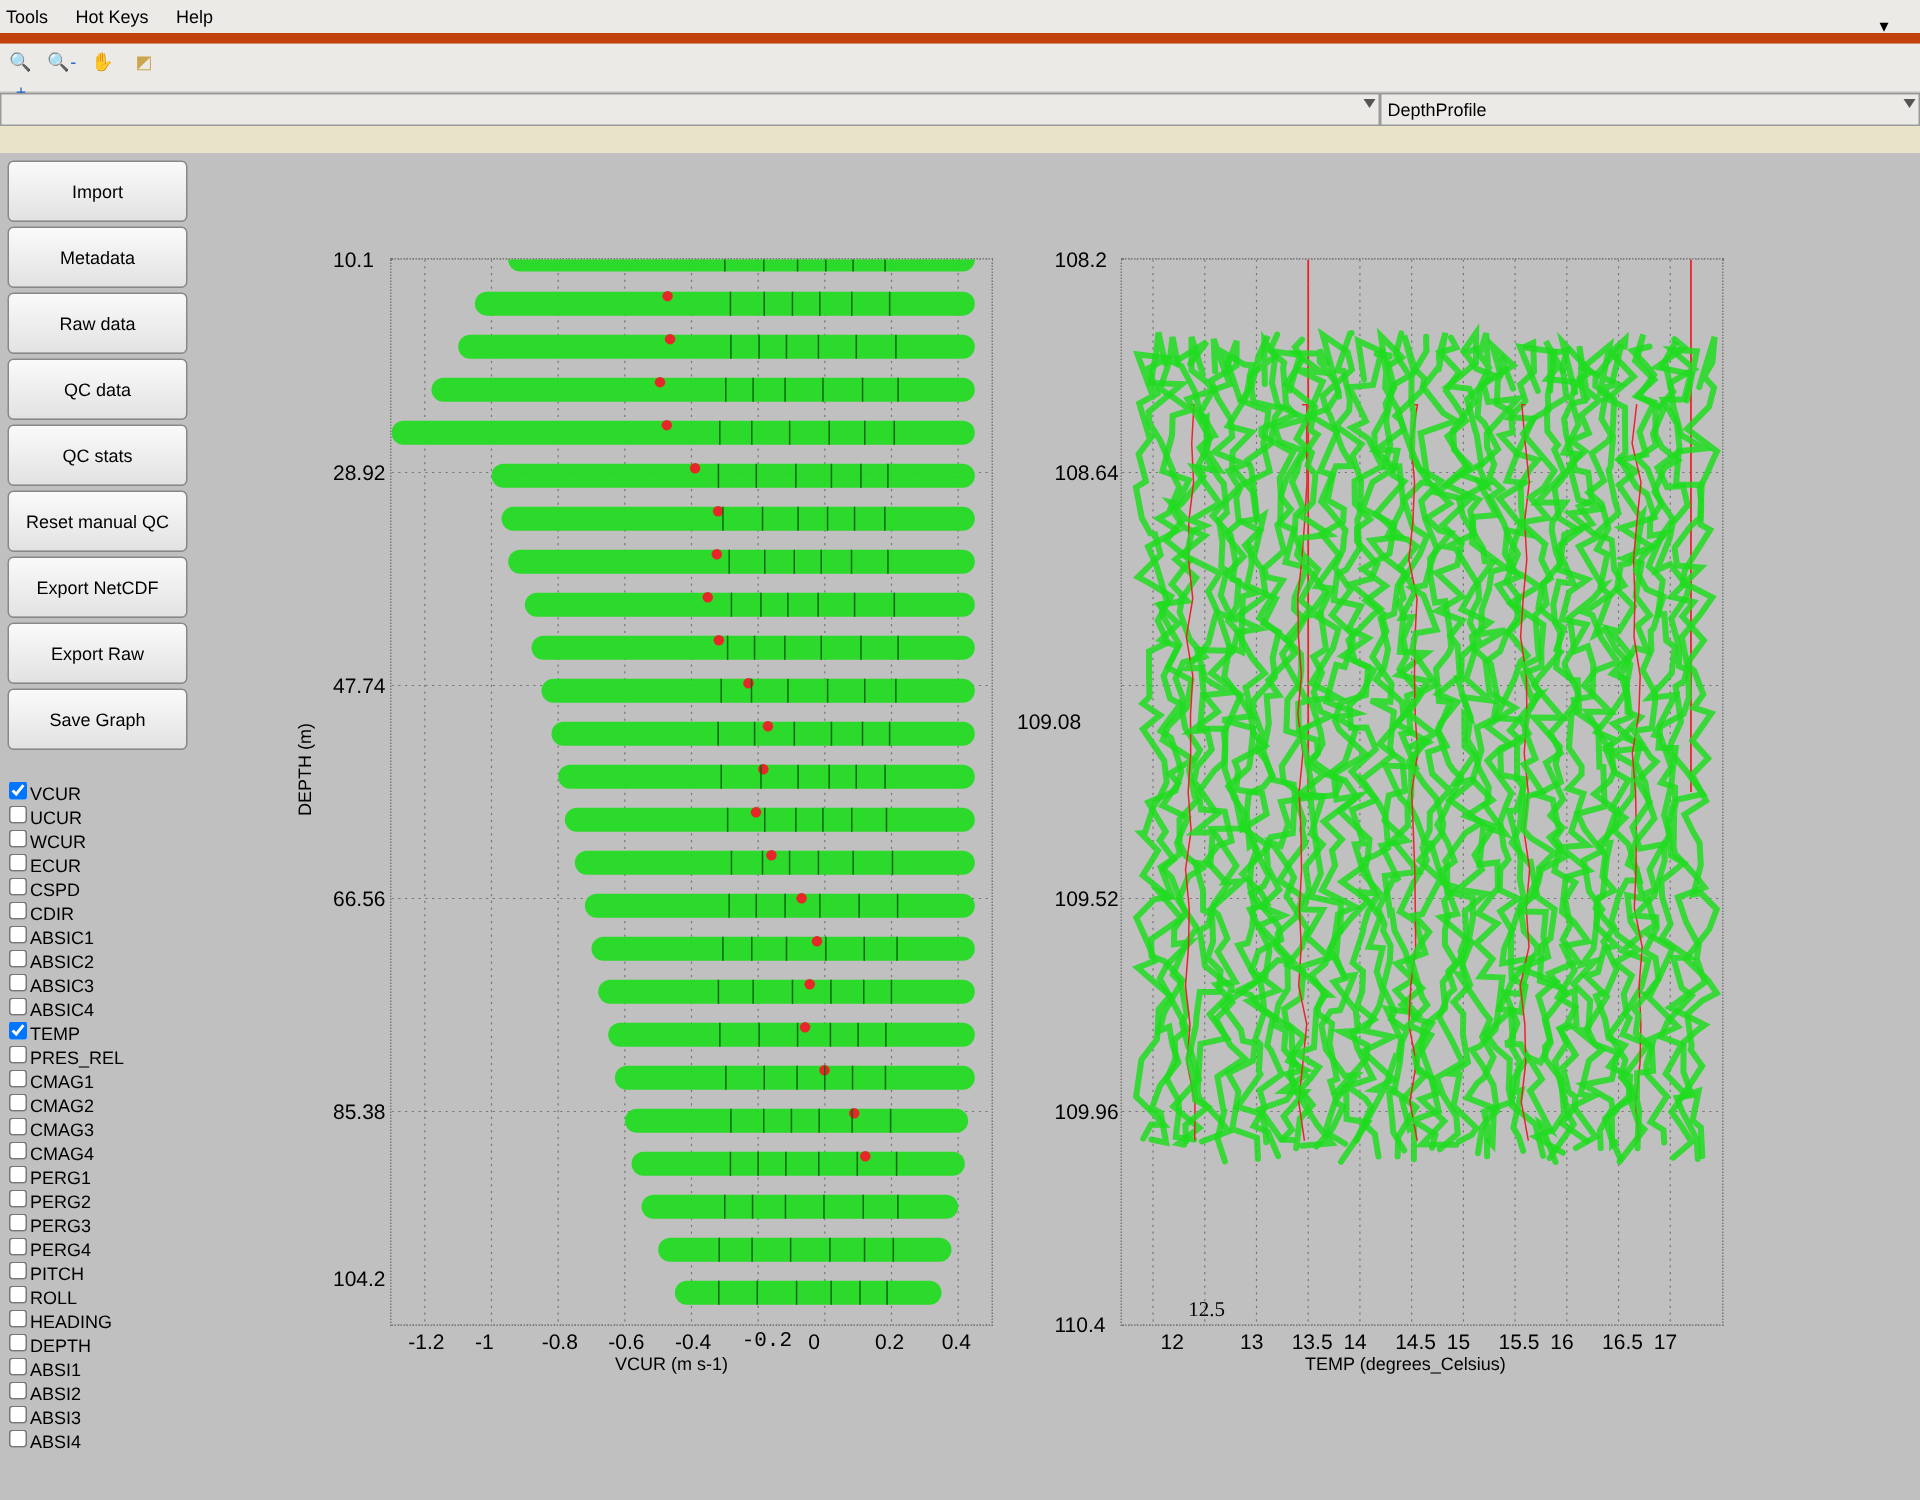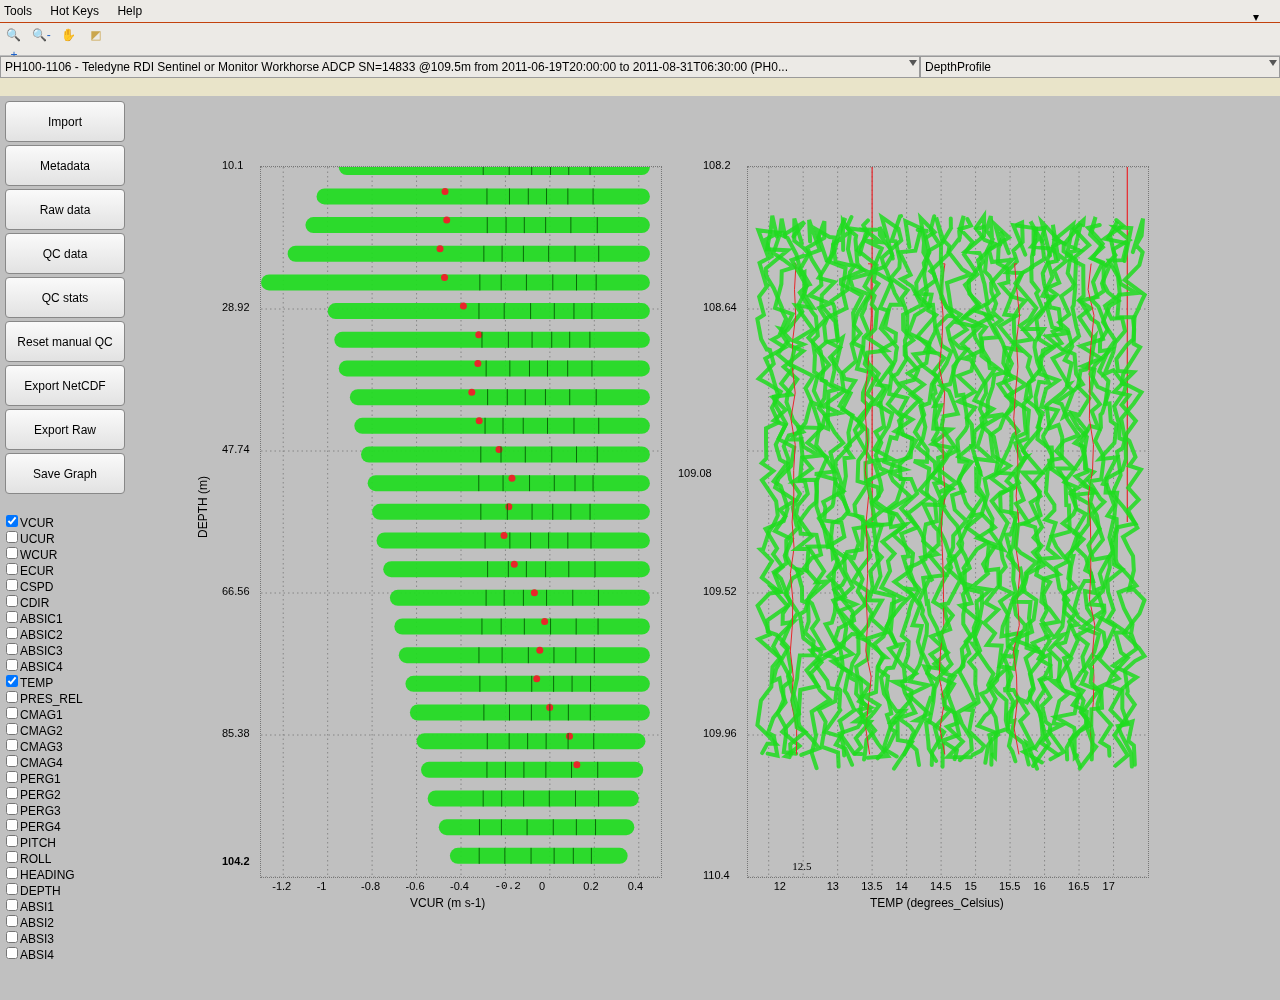--- a/index.html
+++ b/index.html
@@ -1,35 +1,35 @@
 <!DOCTYPE html>
 <html><head>
 <meta charset="utf-8">
 <style>
 html,body{margin:0;padding:0;height:1000px;width:1280px;font-family:Arial,Helvetica,sans-serif;font-size:12px;background:#c0c0c0;overflow:hidden}
-.menubar{background:#eceae6;height:22px;line-height:22px;padding:0 4px;border-bottom:1px solid #c2410c;position:relative}
+.menubar{background:#eceae6;height:22px;line-height:22px;padding:0 4px;border-bottom:7px solid #c2410c;position:relative}
 .menubar span{margin-right:15px}
 .menubar .caret{position:absolute;right:6px;top:6px}
 .toolbar{background:#eceae6;height:28px;padding:2px 4px;border-bottom:1px solid #bdbdbd}
 .toolbar .ticon{display:inline-block;width:20px;height:20px;margin-right:4px;vertical-align:middle;text-align:center;line-height:20px}
 .dropdownrow{background:#c0c0c0;height:22px;display:flex}
 .dropdownrow .sel{flex:1;background:#eceae6;border:1px solid #9a9a9a;padding:1px 4px;display:flex;align-items:center;position:relative;font-size:12px}
 .dropdownrow .sel:last-child{flex:0 0 350px}
 .dropdownrow .sel .dd{position:absolute;right:2px;top:3px;border-left:4px solid transparent;border-right:4px solid transparent;border-top:6px solid #555}
 .filler{background:#e9e4c9;height:18px}
 .content{display:flex;height:910px}
 .left{flex:0 0 130px;display:flex;flex-direction:column;padding-top:2px}
 .btn{height:39px;margin:3px 5px;background:linear-gradient(#fafafa,#e2e2e2);border:1px solid #888;border-radius:4px;display:flex;align-items:center;justify-content:center;font-size:12px}
 .vars{margin-top:18px;padding-left:6px;font-size:12px;line-height:16px}
 .vars label{display:flex;align-items:flex-start;gap:2px}
 .vars input{margin:0;width:12px;height:12px}
 .chartarea{flex:1;position:relative}
 .plotbox{position:absolute;border:1px dotted #777;background:transparent}
 .axislabel{position:absolute;font-size:12px}
-.tick{position:absolute;font-size:11px;color:#000}
+.tick{position:absolute;font-size:14px;color:#000}
 .yaxislabel{writing-mode:vertical-rl;transform:rotate(180deg)}
 svg .grid{stroke:#777;stroke-width:0.8;stroke-dasharray:1.5 3}
 </style>
 </head>
 <body>
 
 <div class="menubar">
   <span>Tools</span>
   <span>Hot Keys</span>
   <span>Help</span>
@@ -38,21 +38,20 @@
 
 <div class="toolbar">
   <span class="ticon" style="color:#1e62c9">🔍+</span>
   <span class="ticon" style="color:#1e62c9">🔍-</span>
   <span class="ticon" style="color:#caa64f">✋</span>
   <span class="ticon" style="color:#caa64f">◩</span>
 </div>
 
 <div class="dropdownrow">
   <div class="sel">
-      <span>PH100-1106 - Teledyne RDI Sentinel or Monitor Workhorse ADCP SN=14833 @109.5m from 2011-06-19T20:00:00 to 2011-08-31T06:30:00 (PH0...</span>
       <span class="dd"></span>
     </div>
   <div class="sel">
       <span>DepthProfile</span>
       <span class="dd"></span>
     </div>
 </div>
 <div class="filler"></div>
 
 <div class="content">
@@ -393,21 +392,21 @@
           <path d="M 376.55172413793105 93.96381348204035 L 383.1262268814152 61.189384196904605 L 366.2162238068209 60.11891133557679 L 381.4652955158222 72.97684288876258 L 365.6976225107611 82.0331002930543 L 367.4870660091765 97.6468305742556 L 372.82766602809716 117.02903261004808 L 388.2754038361478 126.03548642286724 L 371.21640118726646 127.8536218668121 L 369.3305218532709 150.17423579934987 L 386.4917547656214 150.166239556052 L 385.4502063525851 172.254436728392 L 379.0198400028382 177.79124033545088 L 368.39265231067606 192.07687484411701 L 369.9585964476609 203.9553357650528 L 385.8036664538102 205.2588340971387 L 366.16200451728866 224.87345289312898 L 381.06341055295394 228.3351068555868 L 373.59004718319864 237.9558049632101 L 387.8457883969539 253.93476158186178 L 378.53476361099297 266.9089015151487 L 374.56289023698037 281.26094081244344 L 369.0761878577173 284.63958878912126 L 370.41863263327184 292.78278034979166 L 372.6302415921669 308.2803022509009 L 366.1750419800387 322.36672239368585 L 364.7609946312853 327.47189487466574 L 375.8380782602527 340.5290407937373 L 387.1883277754127 356.35858663798496 L 369.6078266165272 360.2186693322052 L 368.09444621824895 367.249580683373 L 367.74822915188486 391.9939694007925 L 368.86717456600906 396.4018916011928 L 381.5832535121328 409.9570734349628 L 388.3145162243982 418.51529492455154 L 370.5850154912256 425.2639859240536 L 376.07461508443305 441.7575796545642 L 384.51937290099806 457.43771472440324 L 382.80732640367046 468.32010381593307 L 383.7524389811266 468.02988722097405 L 388.54670722766184 481.86728940640523 L 365.30422224587284 498.6763058828982 L 388.5247711792252 510.2891476493334 L 384.304565181401 513.3191704857169 L 374.39754209829243 521.711380003741 L 374.29965765573996 541.6414215456999 L 379.8389237737099 557.1721458411258 L 369.8574009034578 558.940477693598 L 373.26100645664826 567.4654967888748 L 383.1957600160825 586.532276078685 L 383.8677067073458 599.606023194908" stroke="#1fdc1f" stroke-width="4" fill="none" opacity="0.85" stroke-linecap="round"></path>
           <path d="M 384.8275862068966 85.10230195472994 L 395.041920911972 51.64072145061666 L 393.6402901944091 68.60744930009857 L 388.0418381344309 78.186644414825 L 394.6365179035998 85.35866594182572 L 391.37239250744994 98.09208851633004 L 376.7594662031124 113.0002679183806 L 396.68960787096165 127.891846123266 L 394.24498013339013 132.80610483694502 L 389.39152594484653 144.07862206166618 L 385.1092367910696 152.3463226010043 L 386.166099049241 161.99192250436388 L 385.70813230216163 176.80049472346468 L 392.0793127099002 180.2372468901954 L 375.18172626649636 207.16469303372767 L 373.7552622865522 216.54467378257746 L 377.3699505699825 216.9434068696223 L 393.4757698311339 225.29411339474498 L 385.7168239439952 236.41721984505293 L 373.16505841729344 251.7072267817007 L 376.6804136511992 270.1680623752915 L 381.36293221701914 274.0696480624132 L 387.51061326332734 289.90749450523197 L 381.11749680715195 298.7562369450668 L 392.87749515160135 302.6080190407113 L 380.1767300506127 320.78663428264093 L 390.69506527600396 332.5737886192119 L 380.0306276902701 343.54748429510664 L 383.3473168251265 349.7234339927014 L 389.32116503476664 360.86314164016534 L 375.006237879003 369.9941044316614 L 380.9304195638806 382.09668151421016 L 385.04177309493406 389.00308388670567 L 385.8503027292939 403.4630309655121 L 380.97201527836904 423.2851647259593 L 385.9028664680006 422.37240323762035 L 396.4708682181543 433.1966881391019 L 391.51808098008615 446.3949442340064 L 375.8124911309777 466.3498875717015 L 390.775980322596 480.71022746757194 L 396.4766626460432 489.0775351898552 L 386.9545551298425 494.04159749500684 L 376.8116160541131 502.97334592062634 L 379.75580625325216 524.4389981995864 L 379.0991734071237 526.9626845226957 L 386.76168345868217 537.6375586497642 L 373.53941984768943 557.8581211419737 L 384.4302540087982 554.3555728971747 L 380.3962974788327 573.9452898974288 L 385.8734804408496 578.5773282594465 L 386.8558429118775 597.7354141336169" stroke="#1fdc1f" stroke-width="4" fill="none" opacity="0.85" stroke-linecap="round"></path>
         </svg>
       </div>
     <span class="axislabel" style="left:740px;top:800px">TEMP (degrees_Celsius)</span>
   <span class="tick" style="right: 1026px; left: 92px; top: 63px;">10.1</span>
       <span class="tick" style="right: 1026px; left: 92px; top: 205px;">28.92</span>
       <span class="tick" style="right: 1026px; left: 92px; top: 347px;">47.74</span>
       <span class="tick" style="right: 1026px; left: 92px; top: 489px;">66.56</span>
       <span class="tick" style="right: 1026px; left: 92px; top: 631px;">85.38</span>
-      <span class="tick" style="right: 1026px; left: 92px; top: 759px; font-weight: bold;">104.2</span>
+      <span class="tick" style="right: 1026px; left: 92px; top: 742px;">104.2</span>
       <span class="tick" style="left: 142.222px; top: 784px;">-1.2</span>
       <span class="tick" style="left: 186.667px; top: 784px;">-1</span>
       <span class="tick" style="left: 231.111px; top: 784px;">-0.8</span>
       <span class="tick" style="left: 275.556px; top: 784px;">-0.6</span>
       <span class="tick" style="left: 320px; top: 784px;">-0.4</span>
       <span class="tick" style="left: 364.444px; top: 784px; font-family: Liberation Mono, monospace;">-0.2</span>
       <span class="tick" style="left: 408.889px; top: 784px;">0</span>
       <span class="tick" style="left: 453.333px; top: 784px; text-align: right;">0.2</span>
       <span class="tick" style="left: 497.778px; top: 784px;">0.4</span>
       <span class="tick" style="left: 573px; top: 63px;">108.2</span>

